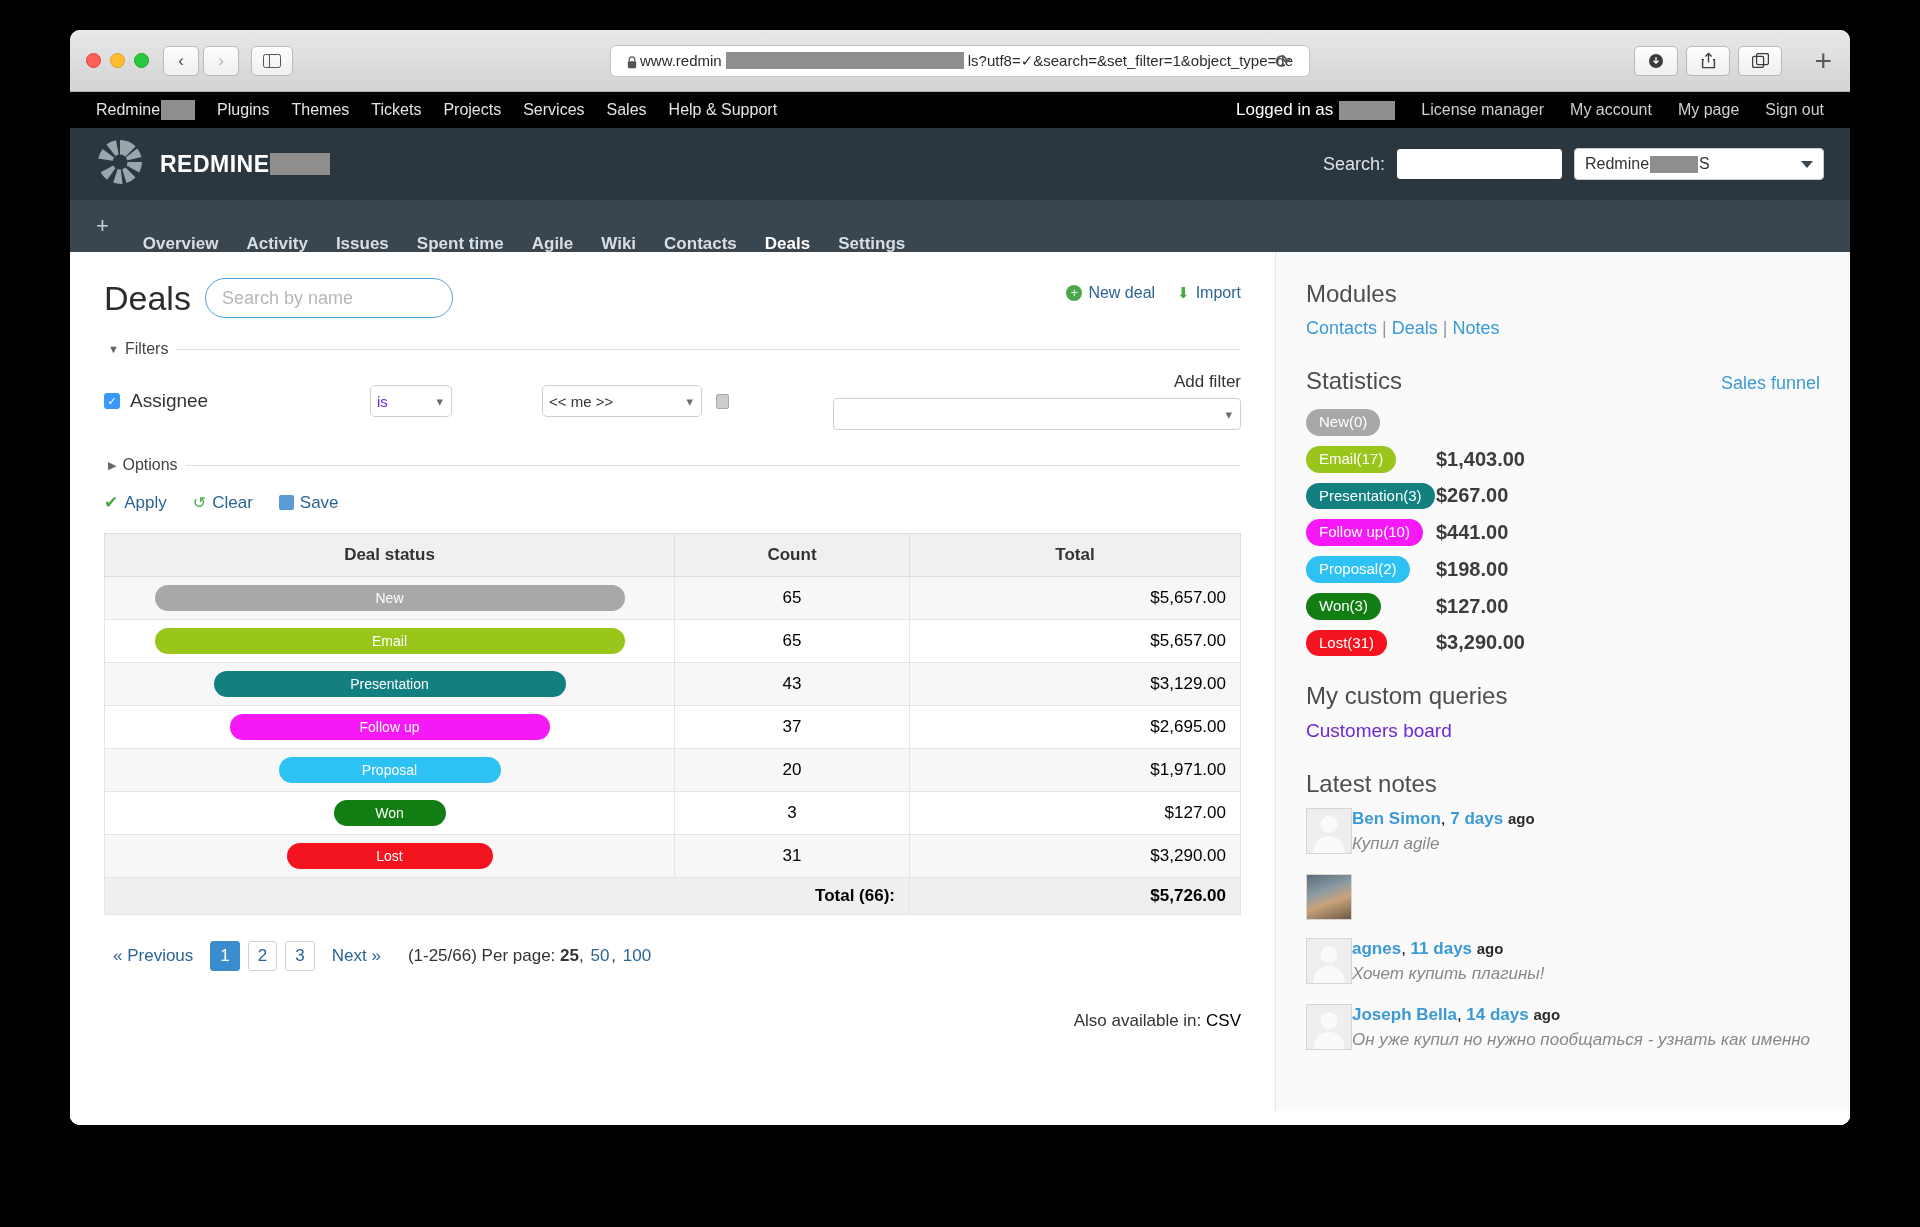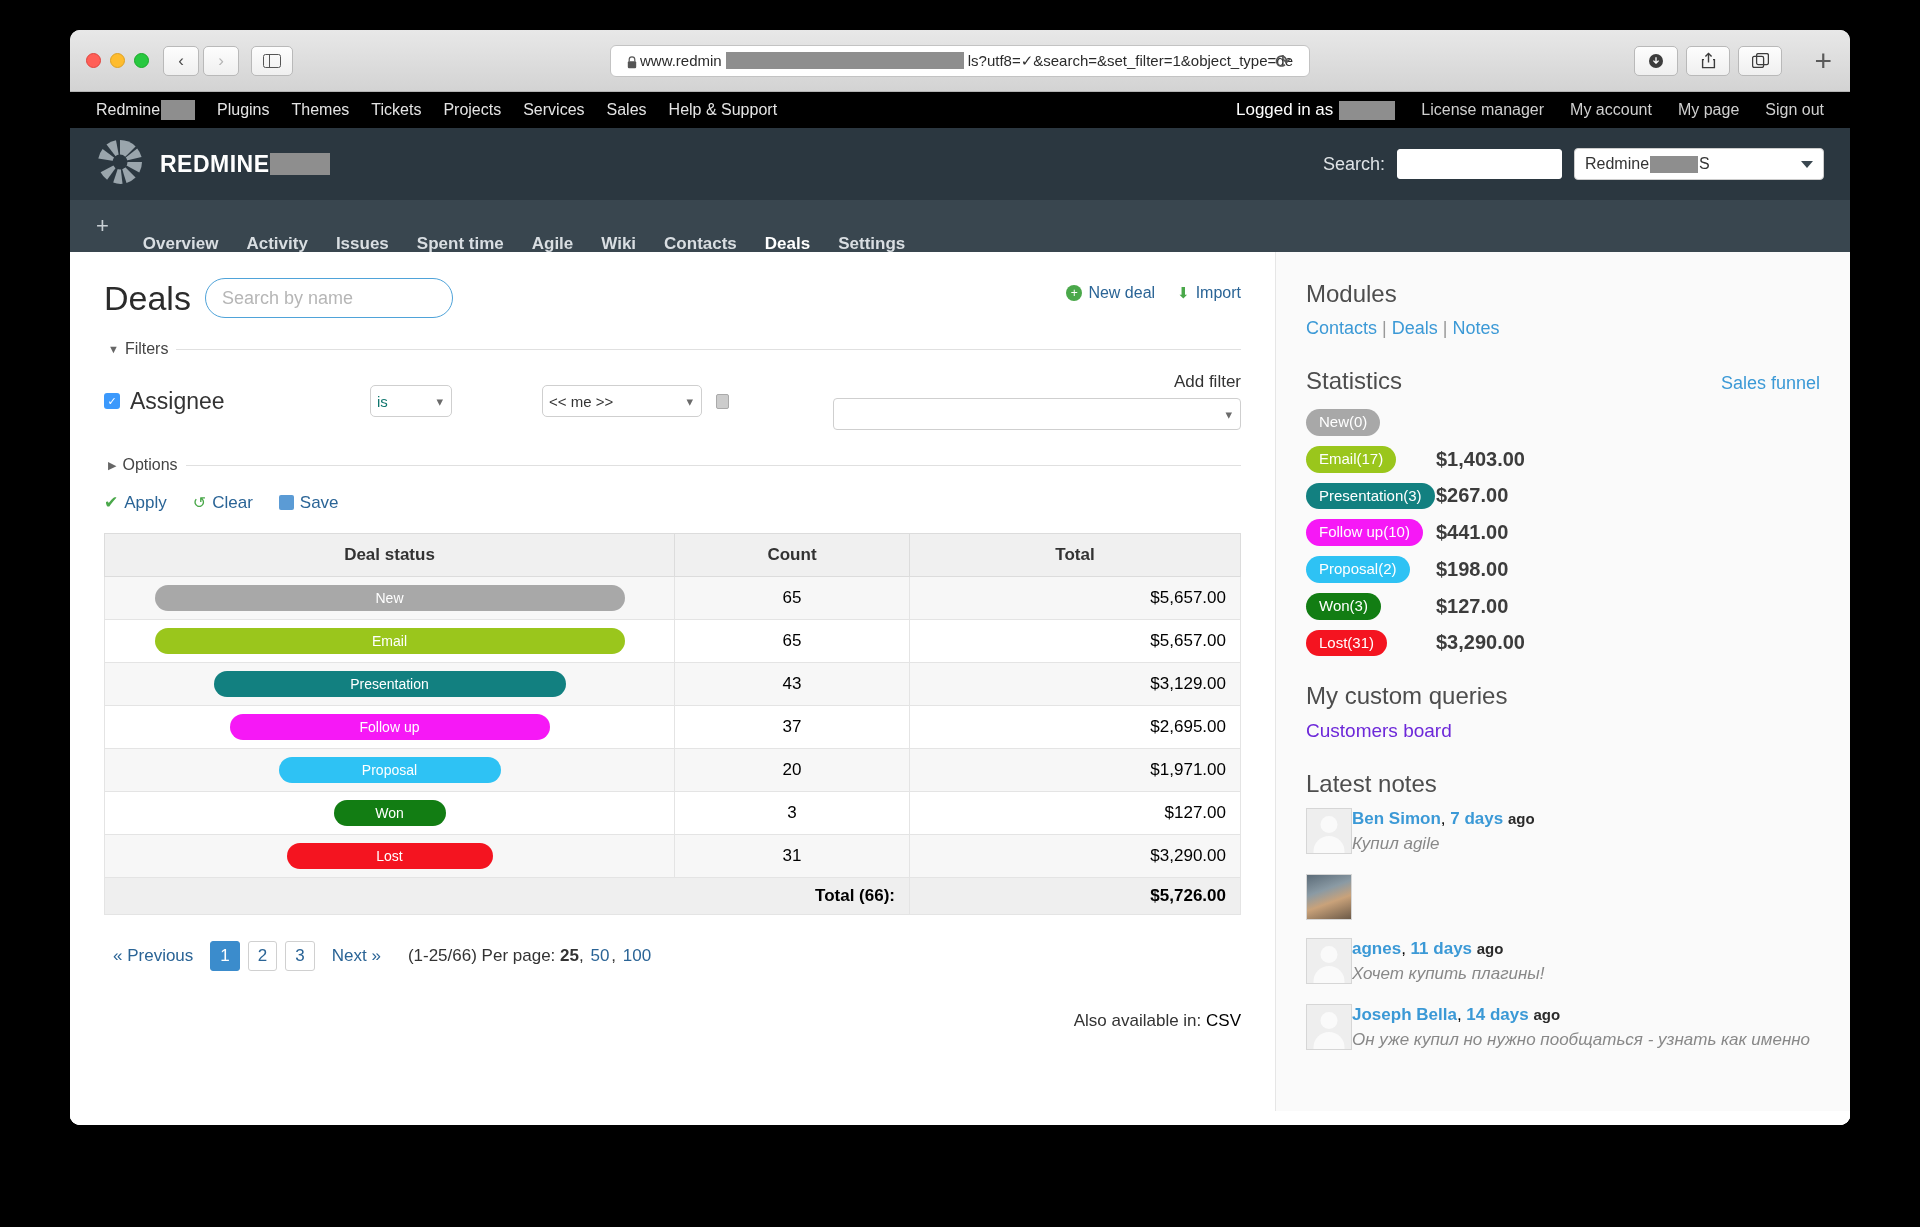--- a/index.html
+++ b/index.html
@@ -146,24 +146,24 @@
   fieldset.box { border: none; border-top: 1px solid #e0e0e0; margin: 22px 0 0 0; padding: 0; }
   legend.leg { font-size: 16px; color: #444; padding: 0 8px 0 4px; display:flex; align-items:center; gap:6px; }
   .tri { font-size: 11px; color: #666; }
 
   .filter-row { display: flex; align-items: center; margin-top: 14px; gap: 0; }
   .cb {
     width: 16px; height: 16px; border-radius: 3px; background: #3b99fc;
     display: flex; align-items: center; justify-content: center; color: #fff; font-size: 11px;
     margin-right: 10px;
   }
-  .fl-label { font-size: 23px; color: #333; width: 240px; }
+  .fl-label { font-size: 19px; color: #333; width: 240px; }
   select.op {
     width: 82px; height: 32px; font-size: 15px; padding: 0 6px;
-    border: 1px solid #cfcfcf; border-radius: 5px; background: #fff; color: #0f766e;
+    border: 1px solid #cfcfcf; border-radius: 5px; background: #fff; color: #6d28d9;
     -webkit-appearance: none; appearance: none;
   }
   .sel-wrap { position: relative; display: inline-block; }
   .sel-wrap::after {
     content: "\25BE"; position: absolute; right: 9px; top: 50%; transform: translateY(-50%);
     pointer-events: none; color: #6b6b6b; font-size: 13px;
   }
   select.val { width: 160px; height: 32px; font-size: 15px; padding: 0 6px;
     border: 1px solid #cfcfcf; border-radius: 5px; background: #fff; color: #333;
     -webkit-appearance: none; appearance: none; }

